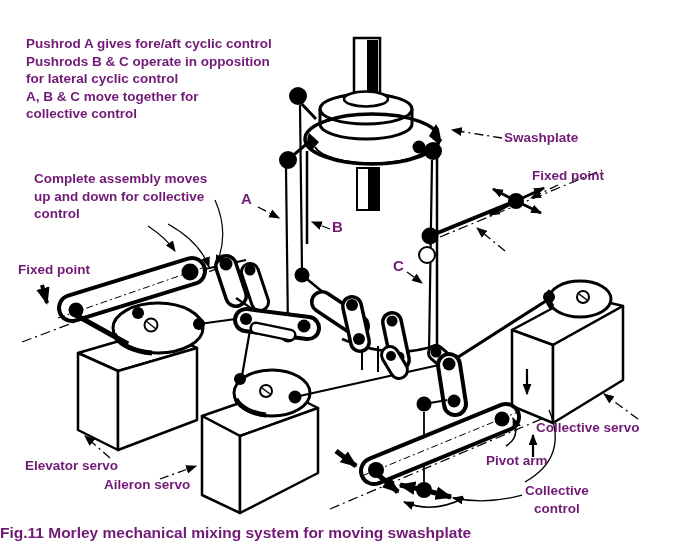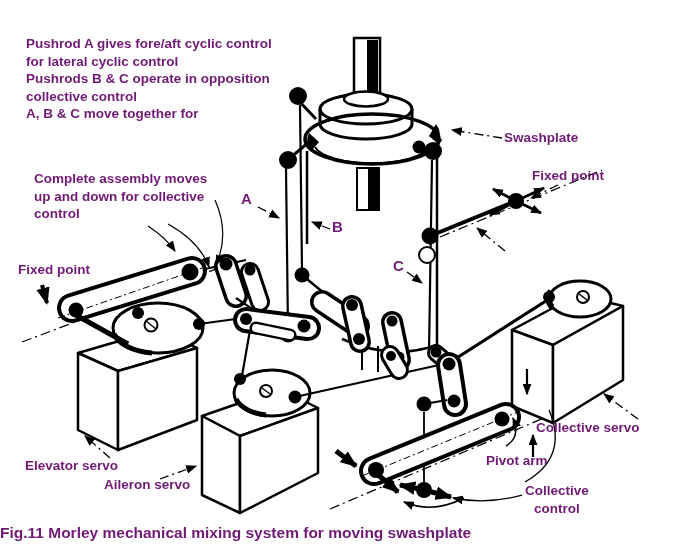--- a/index.html
+++ b/index.html
@@ -218,24 +218,24 @@
   </g>
   <g stroke="#000" stroke-width="1.2" fill="none">
     <path d="M148,218 Q166,230 175,243" marker-end="url(#ah)"></path>
     <path d="M168,216 Q200,234 209,259" marker-end="url(#ah)"></path>
     <path d="M215,192 Q230,226 216,257" marker-end="url(#ah)"></path>
   </g>
 </svg>
 
 <div class="lbl notes" style="left:26px;top:27px;line-height:17.5px;">
   <div>Pushrod A gives fore/aft cyclic control</div>
+  <div>Pushrods B &amp; C operate in opposition</div>
   <div>for lateral cyclic control</div>
-  <div>Pushrods B &amp; C operate in opposition</div>
+  <div>A, B &amp; C move together for</div>
   <div>collective control</div>
-  <div>A, B &amp; C move together for</div>
 </div>
 
 <div class="lbl notes" style="left:34px;top:162px;line-height:17.5px;">
   <div>Complete assembly moves</div>
   <div>up and down for collective</div>
   <div>control</div>
 </div>
 
 <div class="lbl" style="left:18px;top:253px;">Fixed point</div>
 <div class="lbl" style="left:504px;top:121px;">Swashplate</div>

